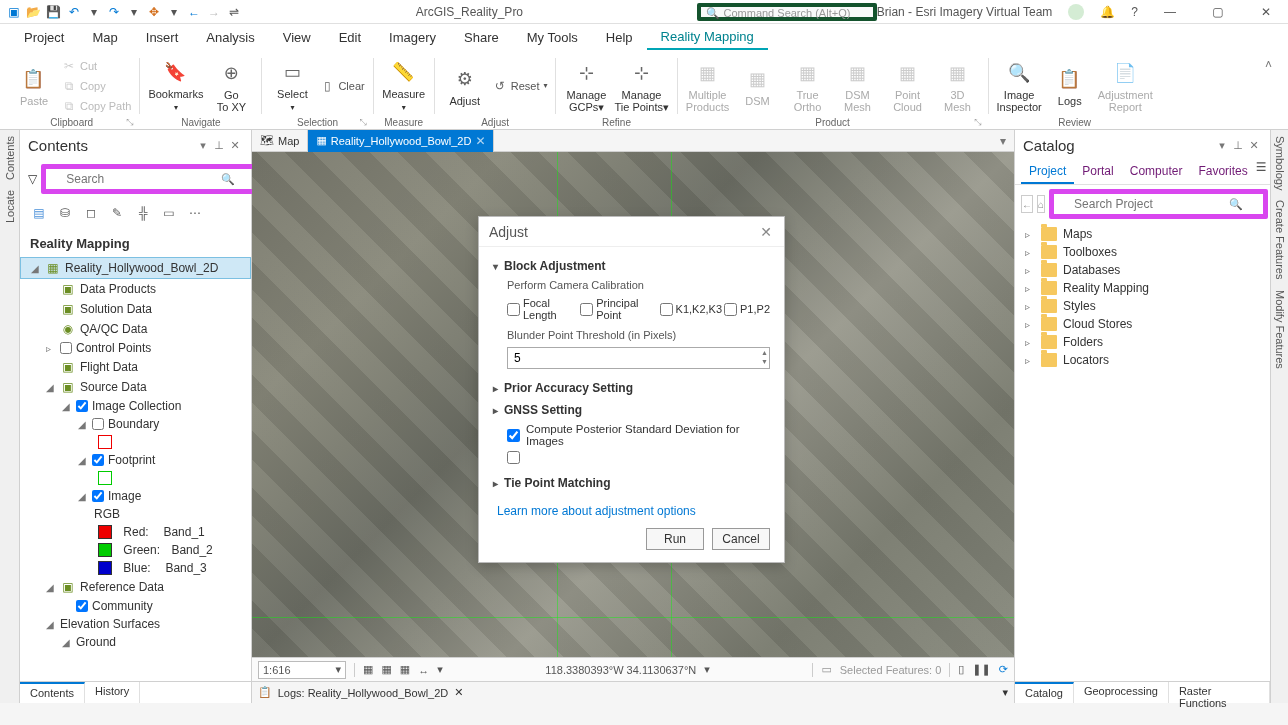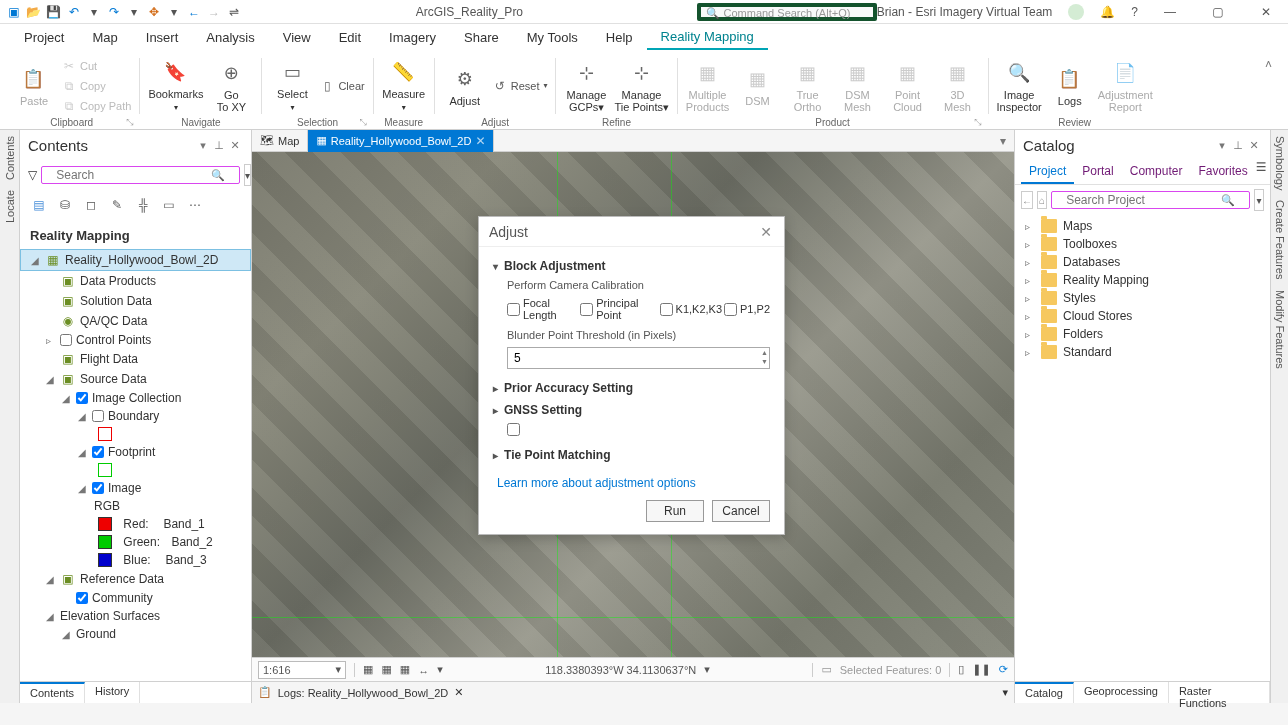--- a/index.html
+++ b/index.html
@@ -45,21 +45,21 @@
 .side-tab-strip { width: 20px; background: #f0f0f0; display: flex; flex-direction: column; align-items: center; padding-top: 6px; gap: 10px; border-right: 1px solid #d0d0d0; font-size: 11px; color: #555; }
 .side-tab-strip span { writing-mode: vertical-rl; transform: rotate(180deg); }
 
 
 .panel { background: #fff; border-right: 1px solid #d0d0d0; display: flex; flex-direction: column; }
 .panel.contents { width: 232px; }
 .panel-header { height: 30px; display: flex; align-items: center; padding: 0 8px; }
 .panel-title { flex: 1; font-size: 15px; color: #333; }
 .panel-hbtn { width: 16px; text-align: center; color: #777; font-size: 11px; }
 .search-row { padding: 4px 8px; display: flex; gap: 4px; align-items: center; }
-.search-box { flex: 1; height: 18px; border: 1px solid #d946ef; border-radius: 2px; display: flex; align-items: center; padding: 0 14px; font-size: 11px; color: #777; }
+.search-box { flex: 1; height: 30px; border: 5px solid #d946ef; border-radius: 2px; display: flex; align-items: center; padding: 0 20px; font-size: 11px; color: #777; }
 .search-box input { border: none; outline: none; flex: 1; font-size: 12px; background: transparent; }
 .drop-btn { width: 18px; height: 22px; border: 1px solid #ccc; display: flex; align-items: center; justify-content: center; color: #555; font-size: 10px; }
 
 .contents-toolbar { display: flex; gap: 4px; padding: 4px 8px; align-items: center; }
 .contents-toolbar .tbtn { width: 22px; height: 22px; display: flex; align-items: center; justify-content: center; color: #555; }
 
 .contents-tree { flex: 1; overflow-y: auto; overflow-x: hidden; padding: 2px 0; }
 .section-title { font-size: 13px; font-weight: 600; padding: 6px 10px; }
 .tree-item { display: flex; align-items: center; gap: 4px; padding: 2px 4px 2px 10px; font-size: 12px; color: #333; white-space: nowrap; }
 .tree-item.selected { background: #cfe8f6; border: 1px solid #7cc0e2; }
@@ -573,21 +573,21 @@
           <span>Cloud Stores</span>
         </div>
       <div class="cat-item">
           <span class="caret">▹</span>
           <span class="folder"></span>
           <span>Folders</span>
         </div>
       <div class="cat-item">
           <span class="caret">▹</span>
           <span class="folder"></span>
-          <span>Standard</span>
+          <span>Locators</span>
         </div>
     </div>
     <div class="cat-bottom-tabs">
       <div class="btab active">Catalog</div>
       <div class="btab">Geoprocessing</div>
       <div class="btab">Raster Functions</div>
     </div>
   </div>
 
   <div class="right-side-tab-strip">
@@ -642,20 +642,24 @@
     </div>
     <div class="dlg-section">
         <span class="disclose">▸</span>
         <span>Prior Accuracy Setting</span>
       </div>
     <div class="dlg-section">
         <span class="disclose">▸</span>
         <span>GNSS Setting</span>
       </div>
     <div class="dlg-single-check">
+        <input type="checkbox" checked="" style="">
+        <span>Compute Posterior Standard Deviation for Images</span>
+      </div>
+    <div class="dlg-single-check">
         <input type="checkbox" style="">
       </div>
     <div class="dlg-section" style="margin-top:6px">
         <span class="disclose">▸</span>
         <span>Tie Point Matching</span>
       </div>
     <div class="dlg-link">Learn more about adjustment options</div>
     <div class="dlg-buttons">
       <div class="dlg-btn">Run</div>
       <div class="dlg-btn">Cancel</div>

